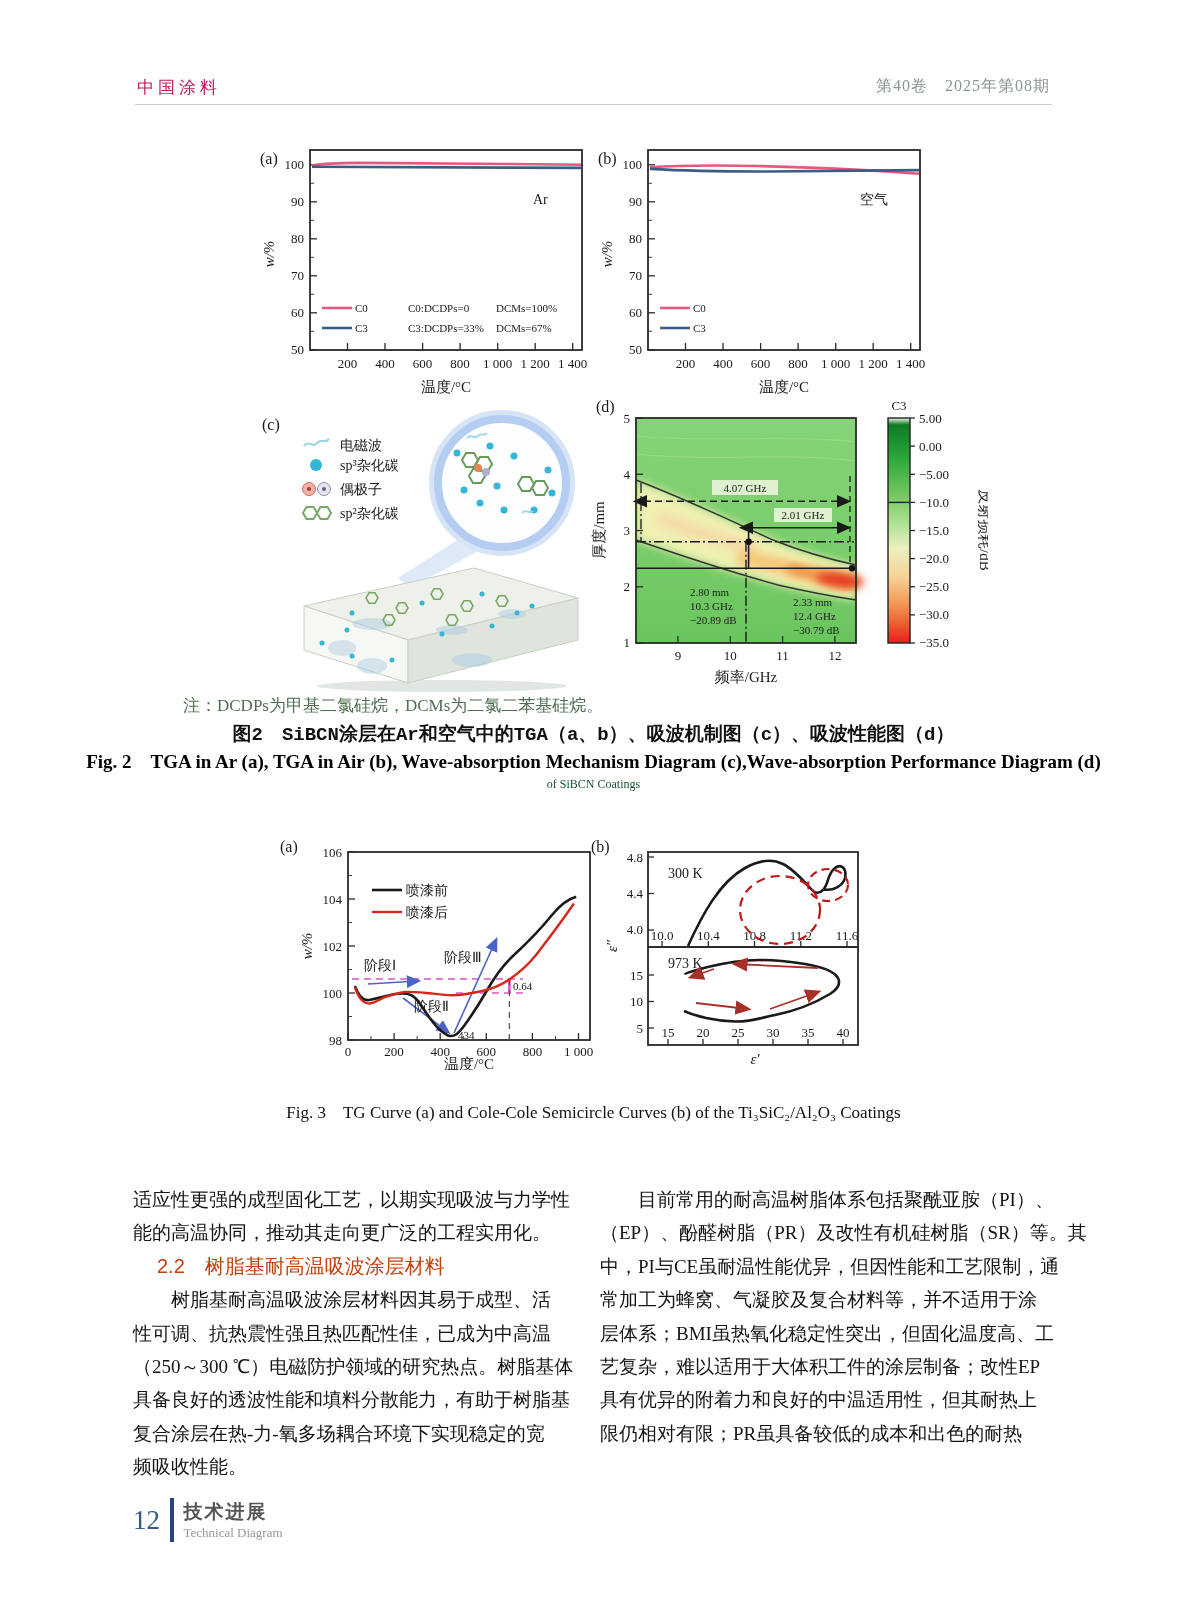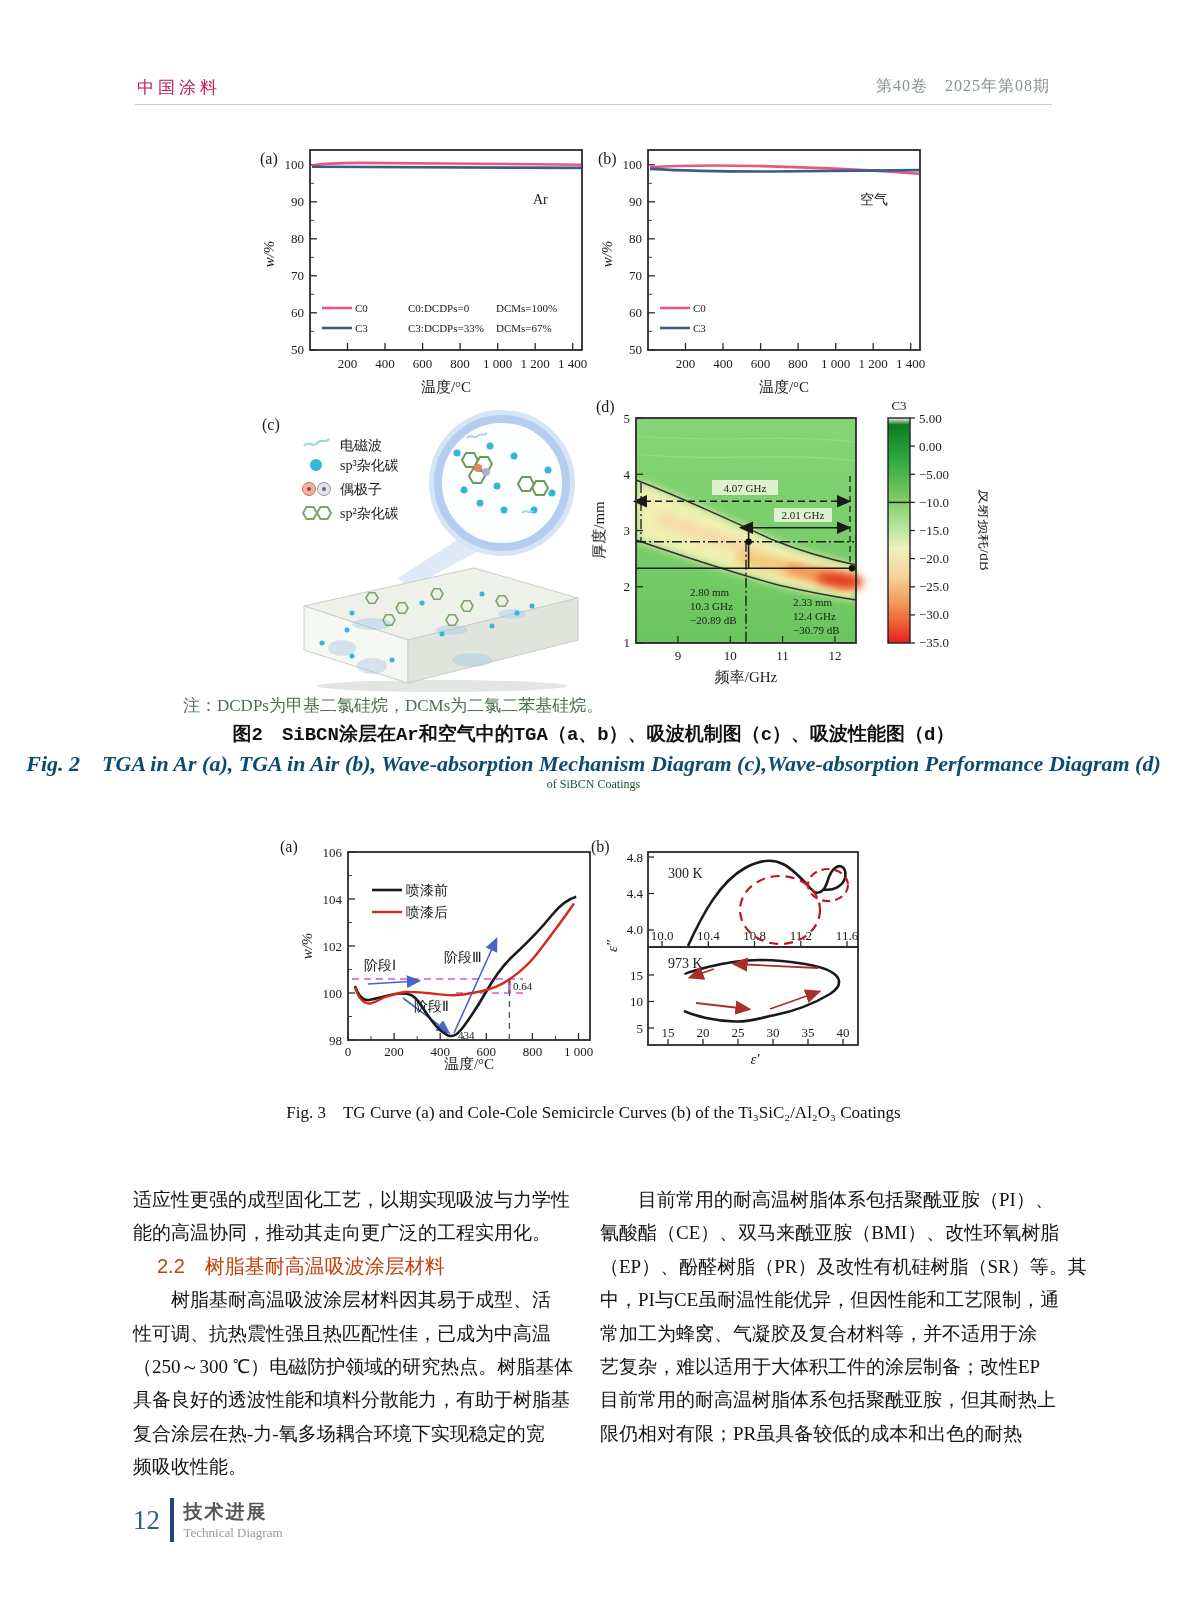--- a/index.html
+++ b/index.html
@@ -29,21 +29,21 @@
   .mag{stroke:#d957c9;stroke-width:1.6;fill:none;stroke-dasharray:7 5;}
   .magsolid{stroke:#d957c9;stroke-width:2.6;fill:none;}
   .bluearr{stroke:#4a63c8;stroke-width:1.6;fill:none;}
   .grydash{stroke:#555;stroke-width:1.3;fill:none;stroke-dasharray:6 5;}
   .anno{font-size:11px;}
   .annoc{font-size:11px;text-anchor:middle;}
   
   .note{left:183px;top:694px;font-size:17px;color:#4f7050;}
   .capzh{left:0;right:0;top:721px;text-align:center;font-weight:bold;font-size:19px;
          font-family:Liberation Mono, monospace;color:#111;}
-  .capen{left:0;right:0;top:749px;text-align:center;font-weight:bold;font-size:22px;color:#0c4a6e;font-style:italic;}
+  .capen{left:0;right:0;top:749px;text-align:center;font-weight:bold;font-size:19px;color:#000000;}
   .capen2{left:0;right:0;top:777px;text-align:center;font-weight:normal;font-size:12px;color:#14532d;}
   .cap3zh{left:0;right:0;top:1074px;text-align:center;font-weight:bold;font-size:19px;
           font-family:"Liberation Sans",sans-serif;color:#111;}
   .cap3en{left:0;right:0;top:1101px;text-align:center;font-weight:normal;font-size:17px;color:#111;}
   
   .col{font-size:19px;line-height:33.4px;white-space:nowrap;color:#141414;}
   .col .ln{height:33.4px;}
   .indent{text-indent:2em;}
   .sechead{font-family:"Liberation Sans",sans-serif;font-weight:normal;color:#c2410c;font-size:20px;margin-left:24px;}
   .leftcol{left:133px;top:1183px;width:420px;}
@@ -538,26 +538,26 @@
     <div class="ln sechead">2.2　树脂基耐高温吸波涂层材料</div>
     <div class="ln indent">树脂基耐高温吸波涂层材料因其易于成型、活</div>
     <div class="ln">性可调、抗热震性强且热匹配性佳，已成为中高温</div>
     <div class="ln">（250～300 ℃）电磁防护领域的研究热点。树脂基体</div>
     <div class="ln">具备良好的透波性能和填料分散能力，有助于树脂基</div>
     <div class="ln">复合涂层在热-力-氧多场耦合环境下实现稳定的宽</div>
     <div class="ln">频吸收性能。</div>
   </div>
   <div class="abs col rightcol">
     <div class="ln indent">目前常用的耐高温树脂体系包括聚酰亚胺（PI）、</div>
-    <div class="ln">氰酸酯（CE）、双马来酰亚胺（BMI）、改性环氧树脂</div>
     <div class="ln">（EP）、酚醛树脂（PR）及改性有机硅树脂（SR）等。其</div>
     <div class="ln">中，PI与CE虽耐温性能优异，但因性能和工艺限制，通</div>
     <div class="ln">常加工为蜂窝、气凝胶及复合材料等，并不适用于涂</div>
+    <div class="ln">层体系；BMI虽热氧化稳定性突出，但固化温度高、工</div>
     <div class="ln">艺复杂，难以适用于大体积工件的涂层制备；改性EP</div>
-    <div class="ln">目前常用的耐高温树脂体系包括聚酰亚胺，但其耐热上</div>
+    <div class="ln">具有优异的附着力和良好的中温适用性，但其耐热上</div>
     <div class="ln">限仍相对有限；PR虽具备较低的成本和出色的耐热</div>
   </div>
 
   <div class="abs footer">
     <div class="pagenum">12</div>
     <div class="fbar"></div>
     <div>
       <div class="fzh">技术进展</div>
       <div class="fen">Technical Diagram</div>
     </div>

